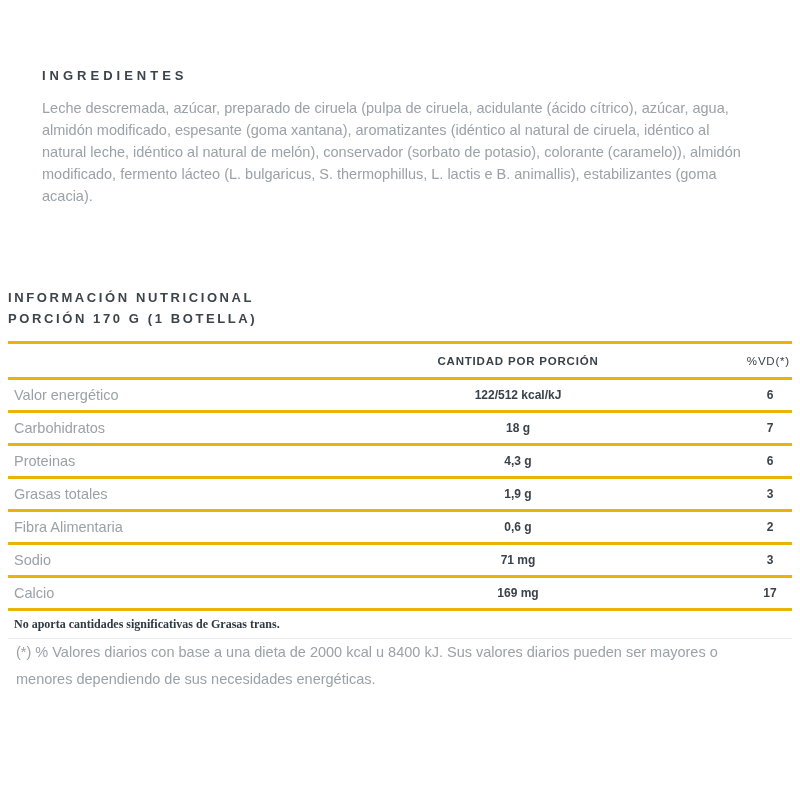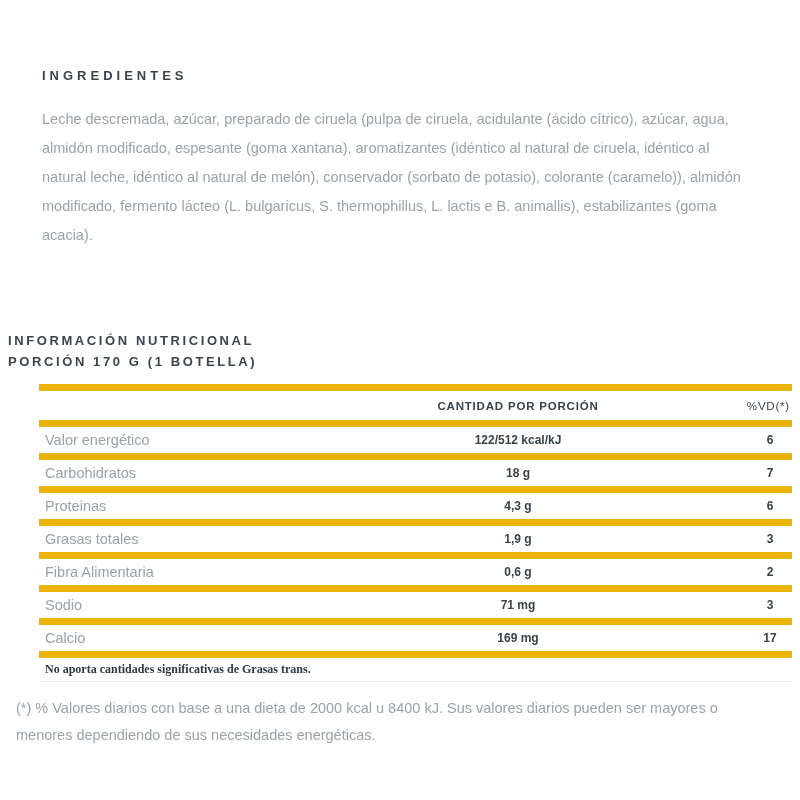--- a/index.html
+++ b/index.html
@@ -14,43 +14,42 @@
 
   
   .ingredients { padding: 68px 58px 0 42px; }
   .section-heading {
     font-size: 13px; font-weight: bold;
     letter-spacing: 4px;
     color: #3b444b;
     text-transform: uppercase;
   }
   .ingredients-body {
-    margin-top: 22px;
+    margin-top: 14px;
     max-width: 700px;
     font-size: 14.5px;
-    line-height: 29px;
+    line-height: 22px;
     color: #9aa2a8;
   }
 
   
   .nutrition { margin-top: 80px; padding: 0 8px; }
   .nutrition-headings .section-heading {
     letter-spacing: 2.6px;
     line-height: 21px;
   }
 
   
   .ntable { margin-top: 12px; }
   .nrow {
     display: grid;
     grid-template-columns: 1fr 340px 60px 44px;
     align-items: center;
-    border-top: 7px solid #eab308;
+    border-top: 3px solid #eab308;
     min-height: 33px;
-    margin-left: 31px;
   }
   .nrow.header-row { min-height: 36px; }
   .nrow.note-row { min-height: 31px; border-bottom: 1px solid #e9ebed; }
 
   .col-label {
     grid-column: 1;
     padding-left: 6px;
     font-size: 14.5px;
     color: #9aa2a8;
   }
@@ -86,21 +85,20 @@
     grid-column: 1 / 5;
     padding-left: 6px;
     font-size: 12px;
     font-weight: bold;
     color: #2f3942;
     font-family: Liberation Serif, serif;
   }
 
   
   .footnote {
-    margin-top: 13px;
     padding: 0 8px;
     max-width: 730px;
     font-size: 14.5px;
     line-height: 27px;
     color: #9aa2a8;
   }
 </style>
 </head>
 <body>
 

